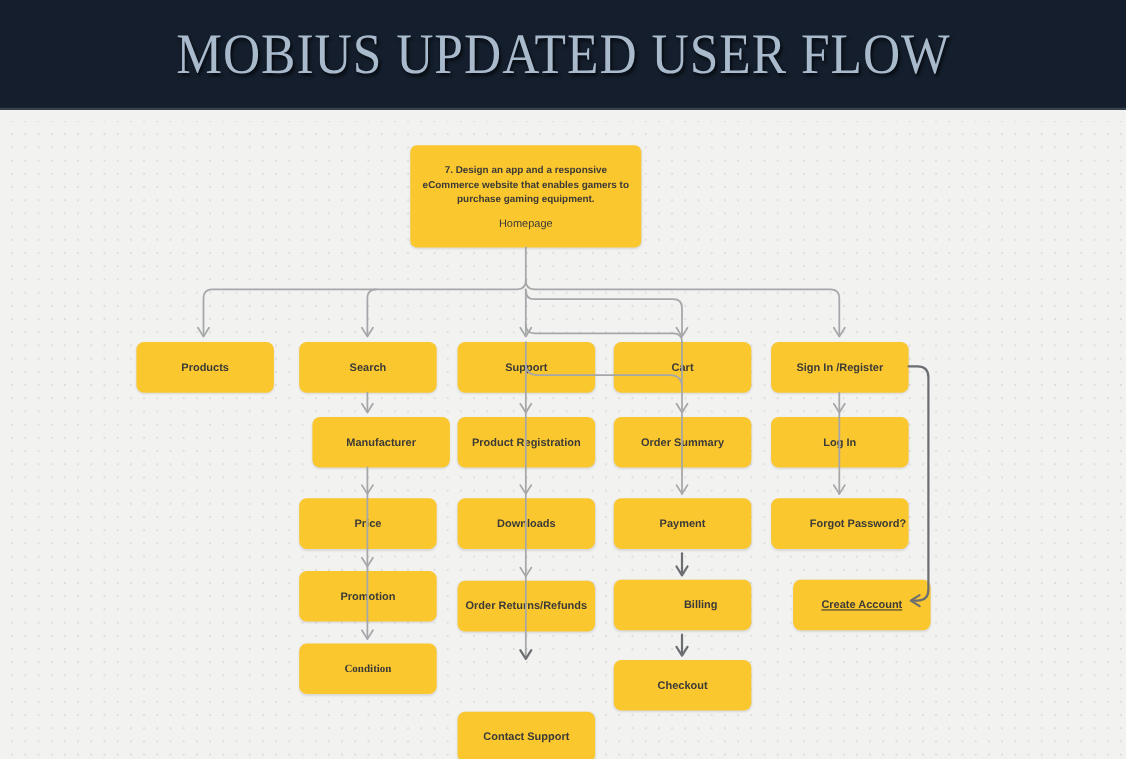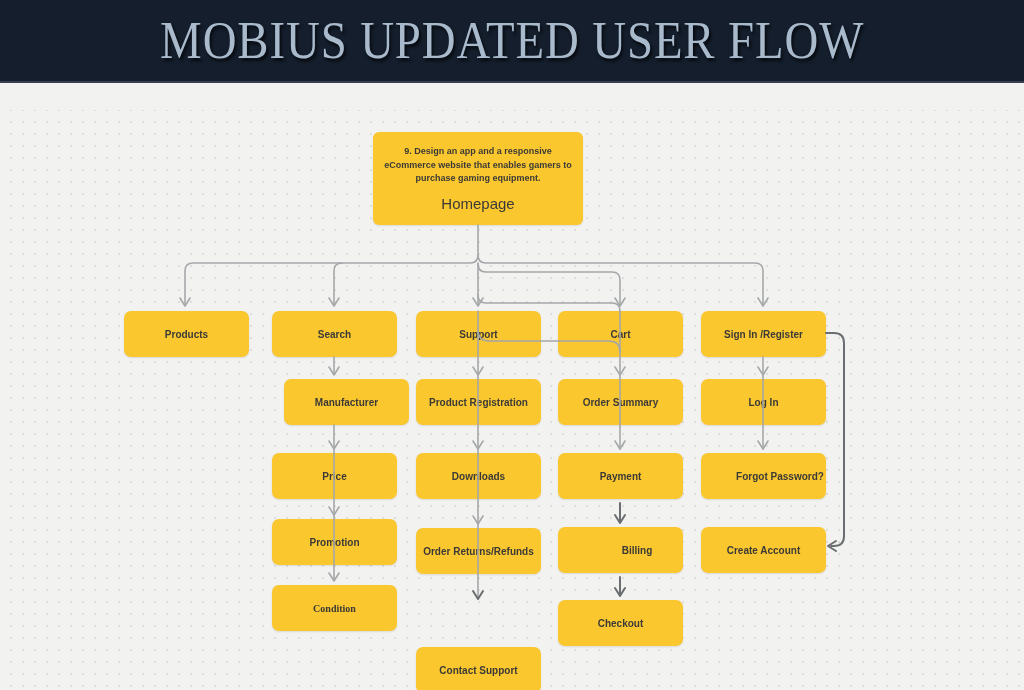--- a/index.html
+++ b/index.html
@@ -7,21 +7,21 @@
     --canvas-bg:#F2F2F1; --dot:#DEDDDB;
     --node-fill:#FBC72F; --node-text:#3B3A37;
     --connector:#A5A7A9; --connector-dark:#6B6E71;
   }
   *{margin:0;padding:0;box-sizing:border-box;}
   html,body{width:1024px;height:690px;overflow:hidden;}
   body{font-family:"Liberation Sans",sans-serif;background:var(--canvas-bg);}
   .page{position:relative;width:1024px;height:690px;overflow:hidden;}
 
   header{
-    position:absolute;left:0;top:0;width:1024px;height:83px;
+    position:absolute;left:0;top:0;width:1024px;height:100px;
     background:var(--header-bg);
     border-bottom:2px solid var(--header-border);
     display:flex;align-items:center;justify-content:center;
     z-index:10;
   }
   h1{
     font-family:"Liberation Serif",serif;
     font-weight:400;
     font-size:52px;
     letter-spacing:1px;
@@ -57,42 +57,42 @@
     row-gap:9px;
     z-index:1;
     box-shadow:0 1px 2px rgba(0,0,0,0.10);
   }
   .root-desc{
     font-size:9px;font-weight:bold;color:var(--node-text);
     text-align:center;line-height:1.55;
     max-width:196px;
   }
   .root-label{
-    font-size:15px;font-weight:normal;color:var(--node-text);text-align:center;
+    font-size:10px;font-weight:normal;color:var(--node-text);text-align:center;
   }
 
   svg.wires{position:absolute;left:0;top:0;width:1024px;height:580px;z-index:3;pointer-events:none;}
   .line{fill:none;stroke:var(--connector);stroke-width:1.6;stroke-linecap:round;stroke-linejoin:round;}
   .line-dark{fill:none;stroke:var(--connector-dark);stroke-width:2;stroke-linecap:round;stroke-linejoin:round;}
   .head{fill:none;stroke:var(--connector);stroke-width:1.6;stroke-linecap:round;stroke-linejoin:round;}
   .head-dark{fill:none;stroke:var(--connector-dark);stroke-width:2;stroke-linecap:round;stroke-linejoin:round;}
 </style>
 </head>
 <body>
 
 <div class="page">
 
   <header>
     <h1>MOBIUS UPDATED USER FLOW</h1>
   </header>
 
   <main class="canvas">
 
     <div class="root-node">
-      <div class="root-desc">9.  Design an app and a responsive eCommerce website that enables gamers to purchase gaming equipment.</div>
+      <div class="root-desc">7.  Design an app and a responsive eCommerce website that enables gamers to purchase gaming equipment.</div>
       <div class="root-label">Homepage</div>
     </div>
 
     <div id="nodes">
         <div class="node" style="left: 124px; top: 201px;">
           <span>Products</span>
         </div>
         <div class="node" style="left: 272px; top: 201px;">
           <span>Search</span>
         </div>
@@ -140,21 +140,21 @@
         </div>
         <div class="node" style="left: 701px; top: 201px;">
           <span>Sign In /Register</span>
         </div>
         <div class="node" style="left: 701px; top: 269px;">
           <span>Log In</span>
         </div>
         <div class="node" style="left: 701px; top: 343px; padding-left: 33px;">
           <span>Forgot Password?</span>
         </div>
-        <div class="node" style="left: 701px; top: 417px;">
+        <div class="node" style="left: 721px; top: 417px; text-decoration: underline;">
           <span>Create Account</span>
         </div>
       </div>
 
     <svg class="wires" viewBox="0 0 1024 580">
 
       <g>
         <path class="line" d="M478 115 V145 Q478 153 470 153 H193 Q185 153 185 161 V195"></path>
         <path class="line" d="M478 145 Q478 153 486 153 H755 Q763 153 763 161 V195"></path>
         <path class="line" d="M342 153 Q334 153 334 161 V195"></path>

